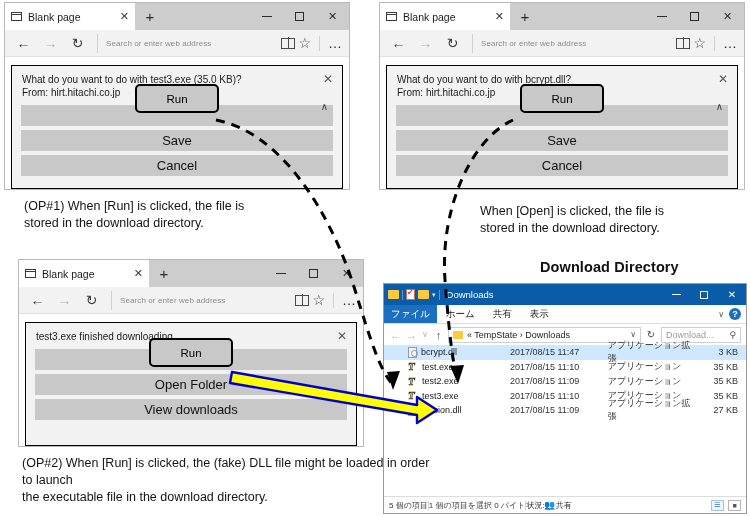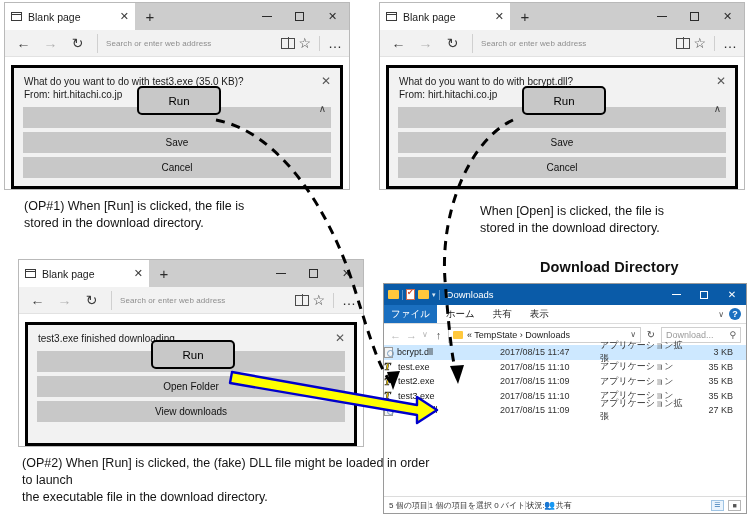--- a/index.html
+++ b/index.html
@@ -53,32 +53,32 @@
   .tb-icons{display:flex;align-items:center;gap:3px;}
   .ic-book{width:14px;height:11px;border:1.5px solid #4a4a4a;box-sizing:border-box;position:relative;}
   .ic-book:after{content:"";position:absolute;left:50%;top:-1.5px;bottom:-1.5px;width:1.5px;background:#4a4a4a;margin-left:-.75px;}
   .ic-star{font-size:14px;color:#3c3c3c;line-height:1;}
   .tb-sep{width:1px;height:15px;background:#cfcfcf;margin:0 5px;}
   .ic-dots{font-size:14px;color:#2b2b2b;letter-spacing:1px;line-height:1;}
 
   
   .page-area{background:#ffffff;padding:8px 6px 0 6px;box-sizing:border-box;height:calc(100% - 54px);}
   .notif{
-    border:3px solid #000000;background:#f2f2f2;box-sizing:border-box;
+    border:1px solid #000000;background:#f2f2f2;box-sizing:border-box;
     padding:7px 0 8px 0;position:relative;height:100%;
   }
   .notif-text{
     font-size:10px;line-height:13px;color:#1a1a1a;padding:0 28px 0 10px;
     margin-bottom:6px;white-space:pre-line;
   }
   .notif-x{position:absolute;right:9px;top:7px;font-size:12px;color:#585858;line-height:1;}
   .nbtn{
     height:21px;background:#c8c8c8;margin:0 9px 4px 9px;
     display:flex;align-items:center;justify-content:center;
-    font-size:10px;color:#111111;position:relative;
+    font-size:13px;color:#111111;position:relative;
   }
   .hl-box{
     position:absolute;border:2.5px solid #000000;border-radius:5px;
     background:#c8c8c8;display:flex;align-items:center;justify-content:center;
     font-size:11.5px;color:#000;z-index:5;
   }
   .chev{position:absolute;right:14px;top:50%;transform:translateY(-50%);font-size:10px;color:#3c3c3c;}
 
   
   .caption{
@@ -144,21 +144,21 @@
   }
   .expl-head div{padding-left:6px;box-sizing:border-box;border-left:1px solid #e8e8e8;height:100%;display:flex;align-items:center;}
   .expl-head div:first-child{border-left:none;}
   .c-name{width:110px;}
   .c-date{width:100px;}
   .c-type{width:95px;}
   .c-size{width:52px;justify-content:flex-end;padding-right:6px;}
 
   .frow{height:14.5px;display:flex;align-items:center;font-size:9px;color:#1a1a1a;}
   .frow.sel{background:#cde8ff;}
-  .frow .c-name{display:flex;align-items:center;gap:4px;padding-left:0;box-sizing:border-box;width:110px;}
+  .frow .c-name{display:flex;align-items:center;gap:4px;padding-left:12px;box-sizing:border-box;width:110px;margin-left:12px;}
   .frow .c-date{width:100px;padding-left:6px;box-sizing:border-box;color:#333;}
   .frow .c-type{width:95px;padding-left:6px;box-sizing:border-box;color:#333;}
   .frow .c-size{width:52px;text-align:right;padding-right:8px;box-sizing:border-box;color:#333;}
   .ico-dll{width:9px;height:11px;background:#f4f4f4;border:1px solid #9a9a9a;box-sizing:border-box;flex:none;position:relative;}
   .ico-dll:after{content:"";position:absolute;left:1.5px;top:2px;width:5px;height:5px;border:1px solid #7a9ec0;border-radius:50%;}
   .ico-exe{width:10px;height:11px;flex:none;position:relative;}
   .ico-exe span{position:absolute;left:0;top:-1px;font-size:11px;font-style:italic;font-weight:bold;
      color:#ffd200;-webkit-text-stroke:.6px #2b2b2b;font-family:"Liberation Serif",serif;}
 
   .expl-status{

